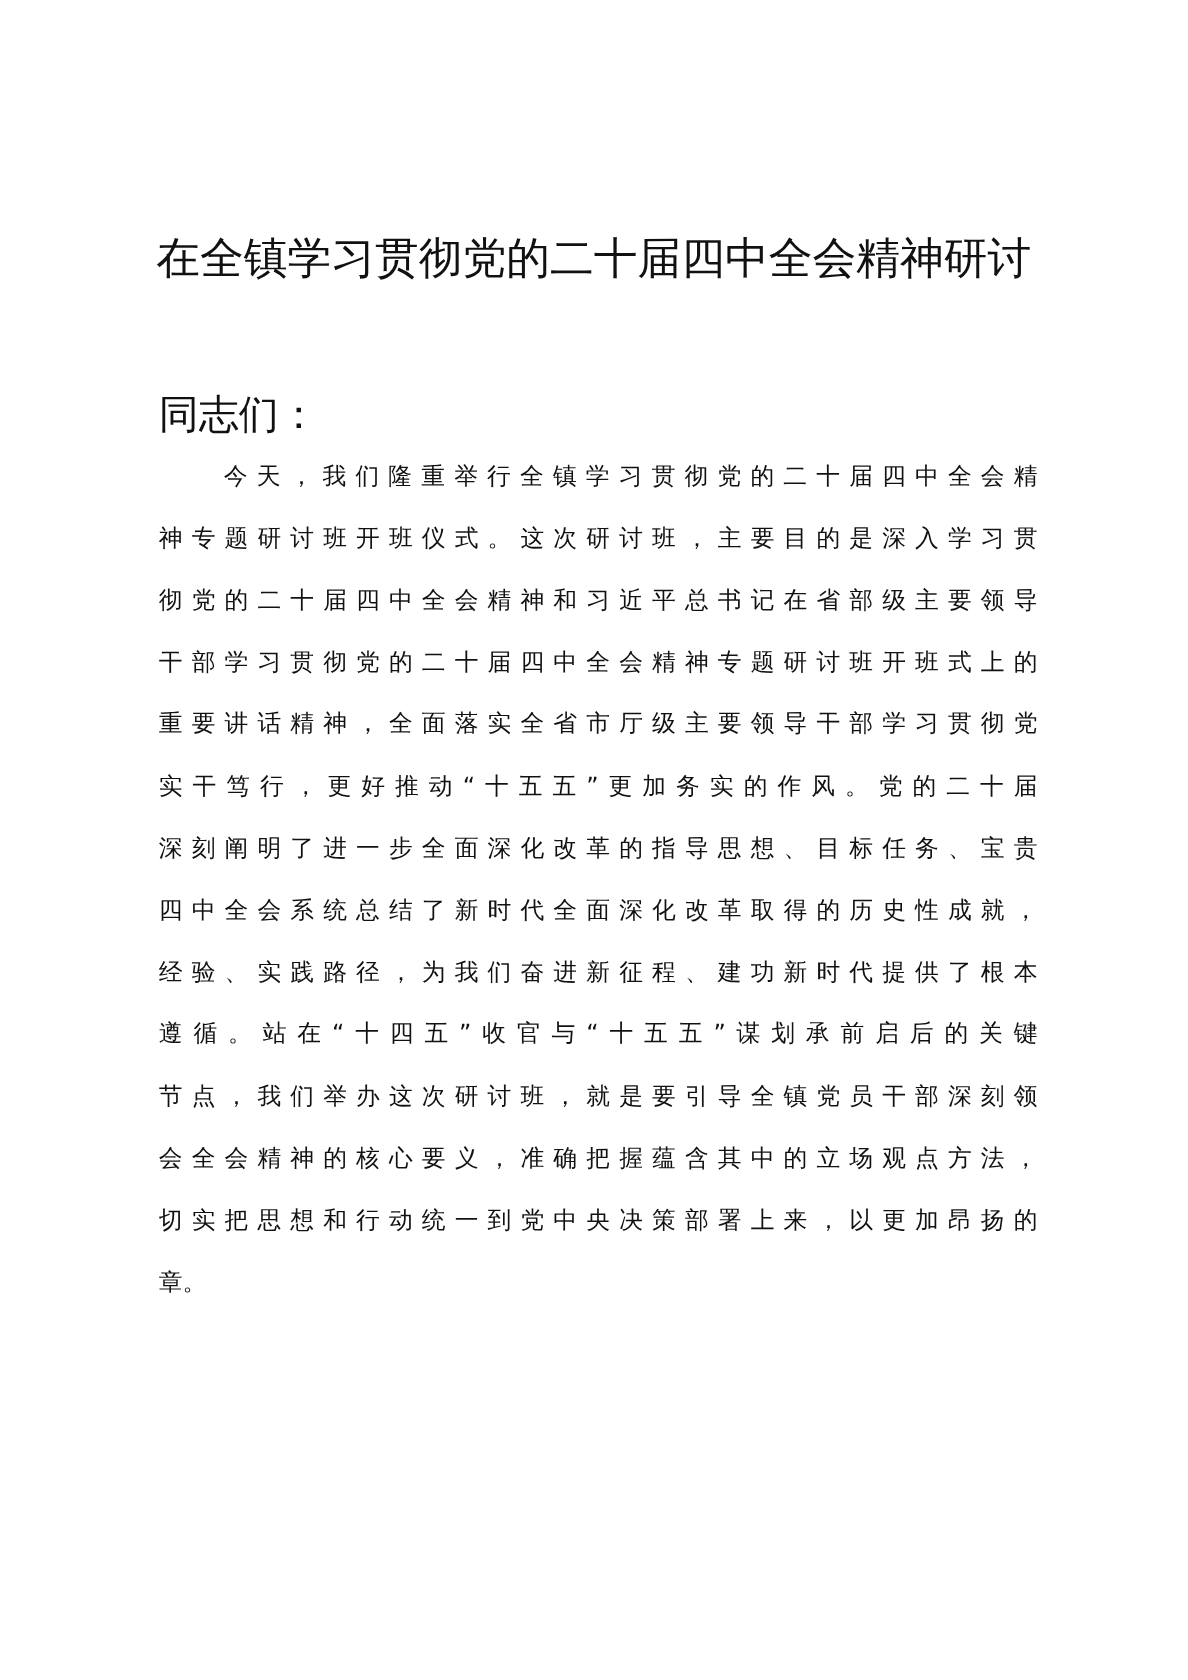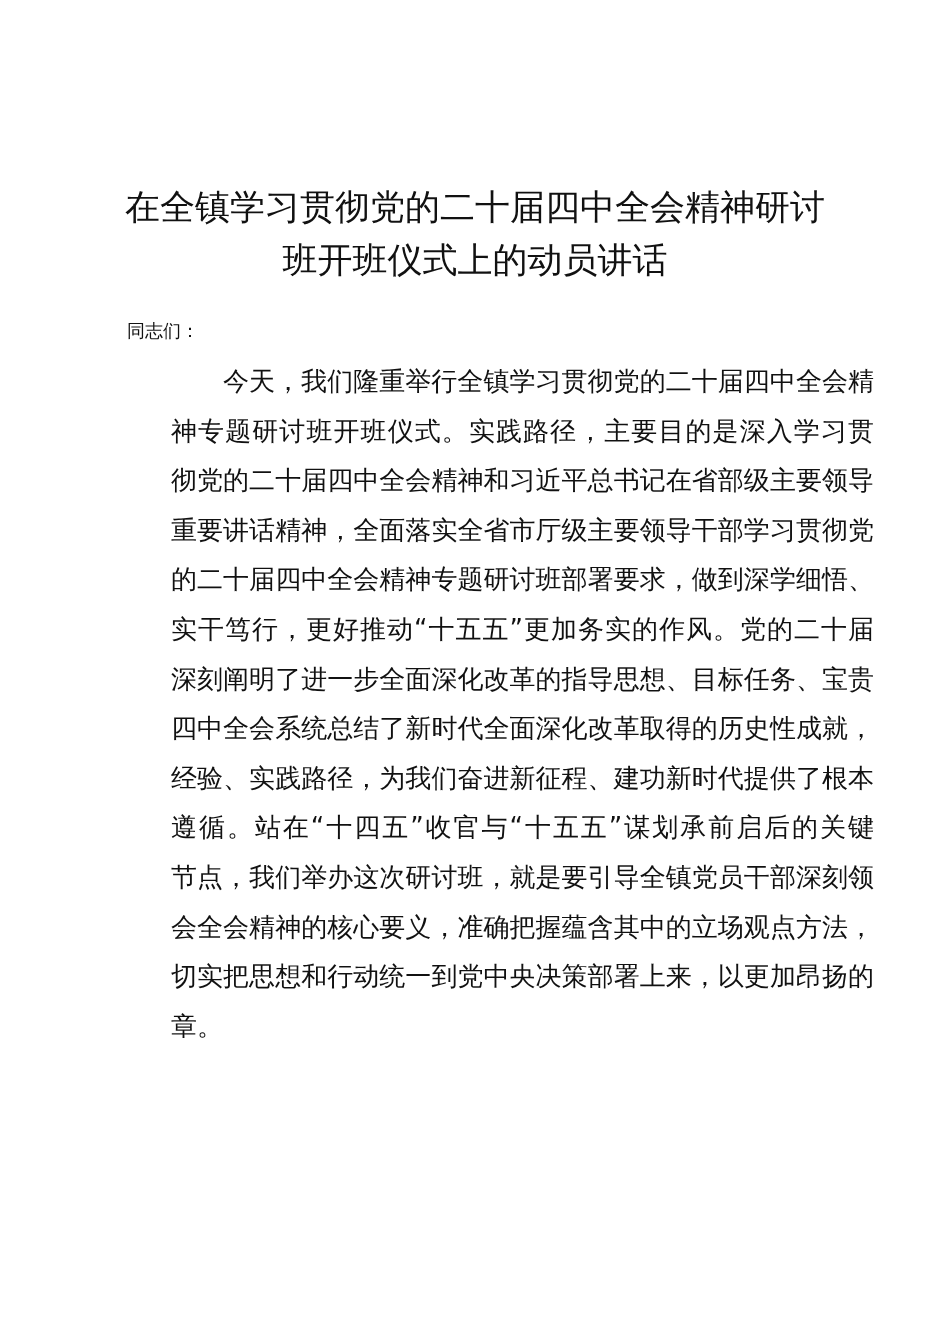--- a/index.html
+++ b/index.html
@@ -36,69 +36,67 @@
       font-weight: normal;
     }
     .title span {
       display: block;
       white-space: nowrap;
     }
     .salutation {
       position: absolute;
       left: 127px;
       top: 314px;
-      font-size: 18px;
+      font-size: 32px;
       line-height: 34px;
       margin: 0;
       white-space: nowrap;
     }
     .body-lines {
       position: absolute;
       left: 127px;
       top: 363px;
       width: 710px;
       margin: 0;
       padding: 0;
       list-style: none;
     }
     .body-lines li {
       height: 49.6px;
       line-height: 36px;
-      font-size: 26px;
+      font-size: 19px;
       white-space: nowrap;
       text-align: justify;
       text-align-last: justify;
       width: 703px;
-      margin-left: 44px;
     }
     .body-lines li.first {
       padding-left: 52px;
       width: 651px;
     }
     .body-lines li.last {
       text-align-last: left;
     }
   </style>
 </head>
 <body>
 
 <div class="page">
   <h1 class="title">
     <span>在全镇学习贯彻党的二十届四中全会精神研讨</span>
-    <span>班开班仪式上的动员讲话</span>
   </h1>
 
   <p class="salutation">同志们：</p>
 
   <ul class="body-lines">
     <li class="first">今天，我们隆重举行全镇学习贯彻党的二十届四中全会精</li>
-    <li>神专题研讨班开班仪式。实践路径，主要目的是深入学习贯</li>
+    <li>神专题研讨班开班仪式。这次研讨班，主要目的是深入学习贯</li>
     <li>彻党的二十届四中全会精神和习近平总书记在省部级主要领导</li>
+    <li>干部学习贯彻党的二十届四中全会精神专题研讨班开班式上的</li>
     <li>重要讲话精神，全面落实全省市厅级主要领导干部学习贯彻党</li>
-    <li>的二十届四中全会精神专题研讨班部署要求，做到深学细悟、</li>
     <li>实干笃行，更好推动“十五五”更加务实的作风。党的二十届</li>
     <li>深刻阐明了进一步全面深化改革的指导思想、目标任务、宝贵</li>
     <li>四中全会系统总结了新时代全面深化改革取得的历史性成就，</li>
     <li>经验、实践路径，为我们奋进新征程、建功新时代提供了根本</li>
     <li>遵循。站在“十四五”收官与“十五五”谋划承前启后的关键</li>
     <li>节点，我们举办这次研讨班，就是要引导全镇党员干部深刻领</li>
     <li>会全会精神的核心要义，准确把握蕴含其中的立场观点方法，</li>
     <li>切实把思想和行动统一到党中央决策部署上来，以更加昂扬的</li>
     <li class="last">章。</li>
   </ul>

